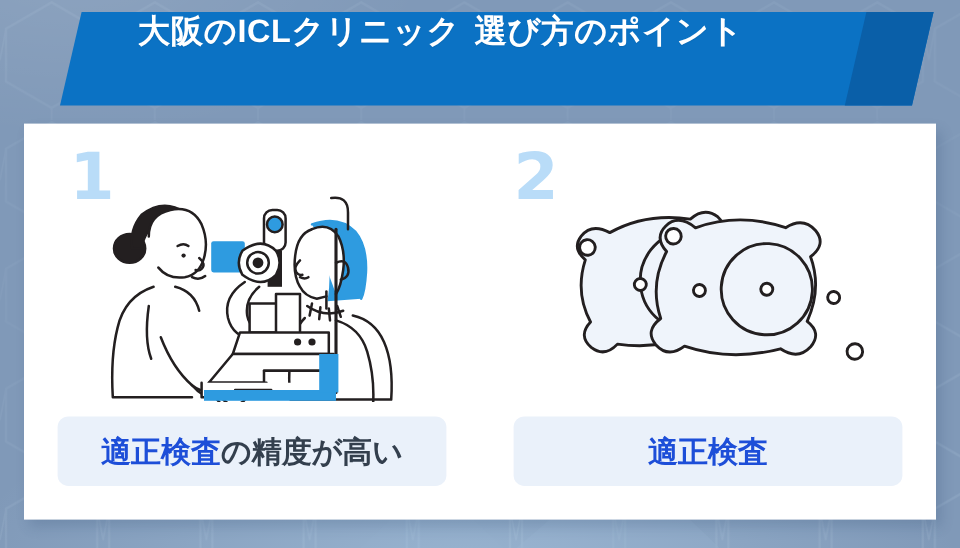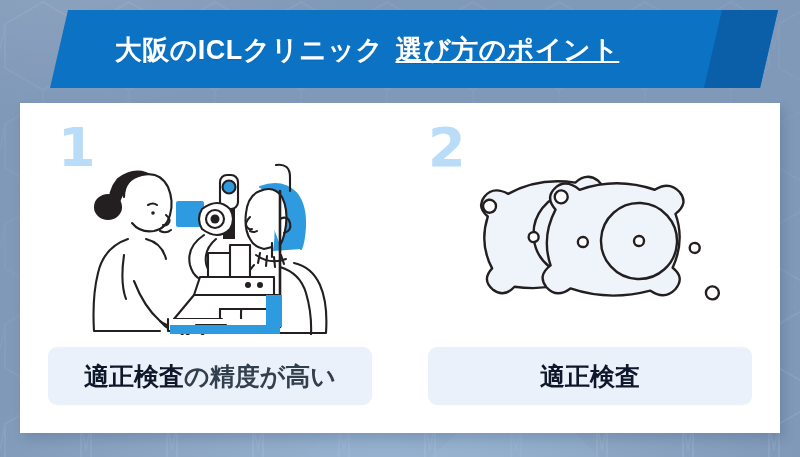--- a/index.html
+++ b/index.html
@@ -48,32 +48,32 @@
     position: absolute;
     left: 0; top: 8px;
     width: 800px; height: 84px;
   }
   .banner-svg { display: block; }
   .banner-title {
     position: absolute;
     left: 0; top: 0;
     width: 728px; height: 84px;
     display: flex;
-    align-items: center;
+    align-items: flex-start;
     justify-content: center;
     color: #ffffff;
     font-size: 27px;
     font-weight: bold;
     letter-spacing: 0.5px;
     white-space: nowrap;
     padding-left: 6px;
     box-sizing: border-box;
     text-shadow: 0 1px 1px rgba(0,0,0,0.08);
   }
-  .banner-title .seg2 { margin-left: 12px; text-decoration: underline; }
+  .banner-title .seg2 { margin-left: 12px; }
 
   
   .card {
     position: absolute;
     left: 20px; top: 103px;
     width: 760px; height: 330px;
     background: #ffffff;
     box-shadow: 4px 6px 10px rgba(40,70,110,0.20);
   }
 
@@ -121,21 +121,21 @@
     bottom: 28px;
     height: 58px;
     background: #eaf1fa;
     border-radius: 9px;
     display: flex;
     align-items: center;
     justify-content: center;
     white-space: nowrap;
   }
   .caption .hl {
-    color: #0f172a;
+    color: #1d4ed8;
     font-size: 25px;
     font-weight: bold;
   }
   .caption .rest {
     color: #333f4d;
     font-size: 25px;
     font-weight: bold;
   }
 </style>
 </head>

